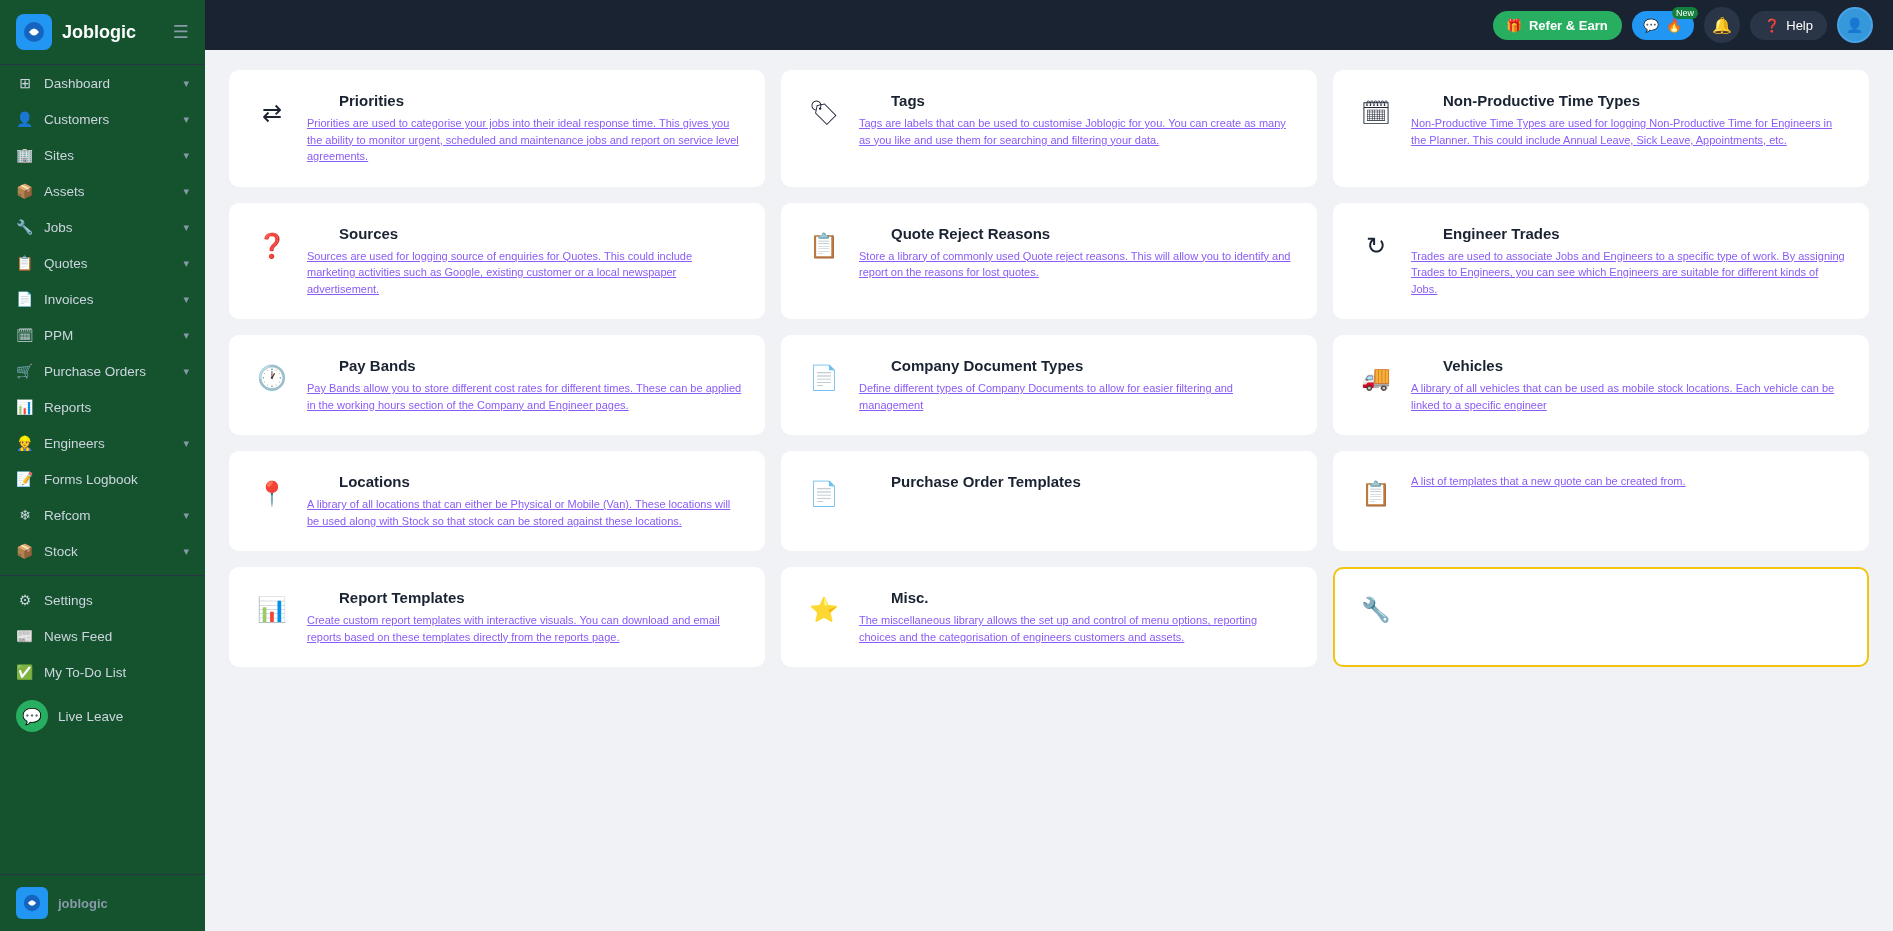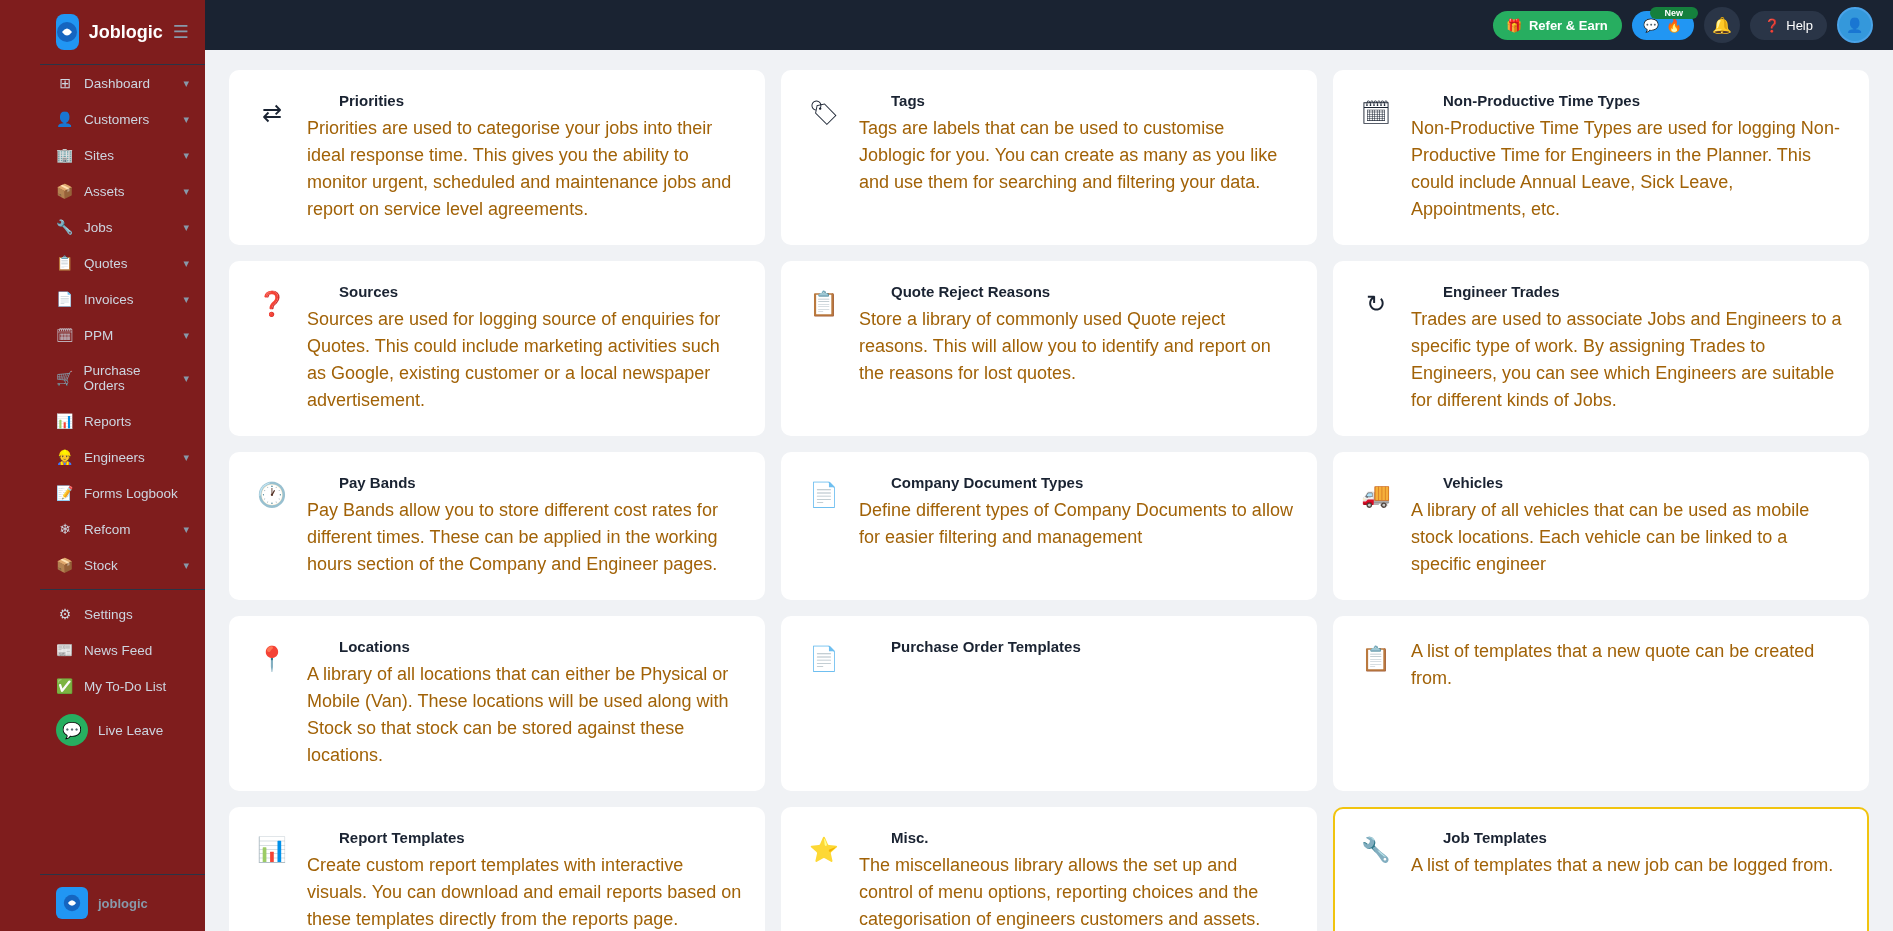--- a/index.html
+++ b/index.html
@@ -2,27 +2,26 @@
 <html><head>
   <meta charset="utf-8">
   <style>
     * { box-sizing: border-box; margin: 0; padding: 0; }
     body { font-family: -apple-system, BlinkMacSystemFont, 'Segoe UI', sans-serif; display: flex; height: 100vh; overflow: hidden; background: #f0f2f5; }
 
     
     .sidebar {
       width: 205px;
       min-width: 205px;
-      background: #7f1d1d;
+      background: #14532d;
       color: #cdd5e0;
       display: flex;
       flex-direction: column;
       height: 100vh;
       overflow-y: auto;
-      padding-left: 40px;
     }
     .sidebar-logo {
       padding: 14px 16px;
       display: flex;
       align-items: center;
       gap: 10px;
       border-bottom: 1px solid #2a3547;
     }
     .logo-icon {
       width: 36px; height: 36px;
@@ -113,23 +112,23 @@
       cursor: pointer;
       display: flex; align-items: center; gap: 6px;
       position: relative;
     }
     .new-badge {
       position: absolute;
       top: -4px; right: -4px;
       background: #15803d;
       color: white;
       font-size: 9px;
-      padding: 1px 15px;
+      padding: 1px 4px;
       border-radius: 8px;
-      font-weight: bold;
+      font-weight: normal;
     }
     .icon-btn {
       background: #2a3547;
       color: #cdd5e0;
       border: none;
       width: 36px; height: 36px;
       border-radius: 50%;
       cursor: pointer;
       display: flex; align-items: center; justify-content: center;
       font-size: 16px;
@@ -190,23 +189,24 @@
     }
     .card-content { flex: 1; }
     .card-title {
       font-size: 15px;
       font-weight: 700;
       color: #1a2332;
       margin-bottom: 6px;
       margin-left: 32px;
     }
     .card-desc {
-      font-size: 18px;
-      color: #a16207;
+      font-size: 11px;
+      color: #8b5cf6;
       line-height: 1.5;
+      text-decoration: underline;
     }
 
     
     .content::-webkit-scrollbar { width: 6px; }
     .content::-webkit-scrollbar-track { background: #e8eaed; }
     .content::-webkit-scrollbar-thumb { background: #b0b8c4; border-radius: 3px; }
     .sidebar::-webkit-scrollbar { width: 4px; }
     .sidebar::-webkit-scrollbar-track { background: #1a2332; }
     .sidebar::-webkit-scrollbar-thumb { background: #3a4b62; border-radius: 2px; }
   </style>
@@ -449,20 +449,16 @@
   </div>
         <div class="card">
     <div class="card-icon">⭐</div>
     <div class="card-content">
       <div class="card-title">Misc.</div>
       <div class="card-desc">The miscellaneous library allows the set up and control of menu options, reporting choices and the categorisation of engineers customers and assets.</div>
     </div>
   </div>
         <div class="card highlighted">
     <div class="card-icon">🔧</div>
-    <div class="card-content">
-      <div class="card-title">Job Templates</div>
-      <div class="card-desc">A list of templates that a new job can be logged from.</div>
-    </div>
   </div>
       </div>
   </div>
 </div>
 
 </body></html>

